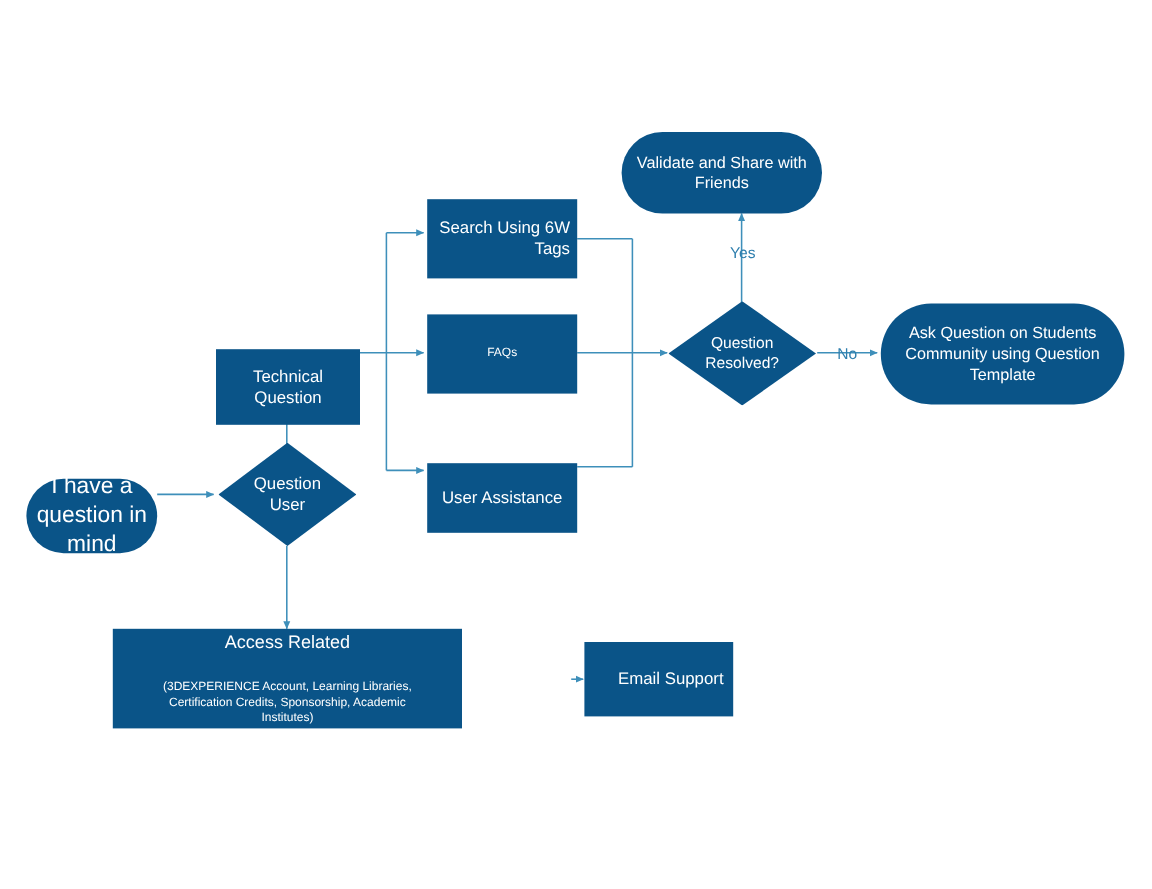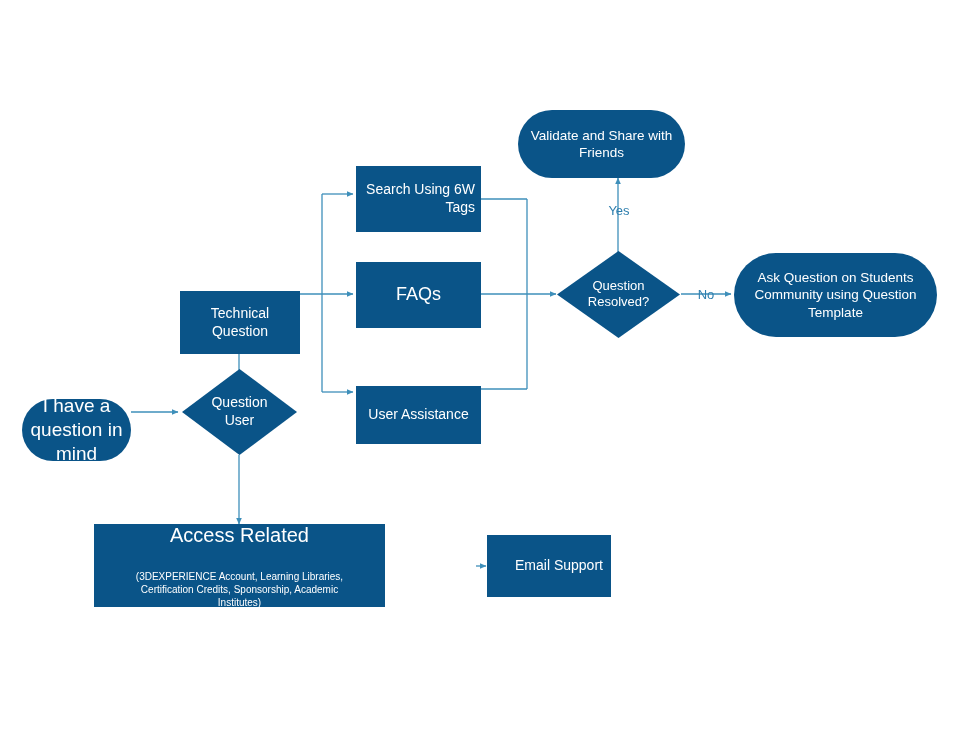--- a/index.html
+++ b/index.html
@@ -80,21 +80,21 @@
     white-space: nowrap;
     text-align: center;
   }
   .sub {
     display: block;
     font-size: 10px;
     line-height: 1.3;
   }
   .ttl {
     display: block;
-    font-size: 20px;
+    font-size: 15px;
     line-height: 1.35;
   }
 </style>
 </head>
 <body>
 
 <div id="canvas">
 
   <svg class="wires" viewBox="0 0 960 741" xmlns="http://www.w3.org/2000/svg">
     <defs>
@@ -143,21 +143,21 @@
   <div class="node rect" style="left:180px; top:263px; width:120px; height:63px; font-size:14px;margin-top:28px;">
     <span class="node-text">Technical
 Question</span>
   </div>
 
   <div class="node rect" style="left:356px; top:166px; width:125px; height:66px; font-size:14px;text-align:right;">
     <span class="node-text">Search Using 6W
 Tags</span>
   </div>
 
-  <div class="node rect" style="left:356px; top:262px; width:125px; height:66px; font-size:18px;">
+  <div class="node rect" style="left:356px; top:262px; width:125px; height:66px; font-size:10px;">
     <span class="node-text">FAQs</span>
   </div>
 
   <div class="node rect" style="left:356px; top:386px; width:125px; height:58px; font-size:14px;">
     <span class="node-text">User Assistance</span>
   </div>
 
   <div class="diamond" style="left:557px; top:251px; width:123px; height:87px;">
     <div class="dshape"></div>
     <div class="dlabel" style="font-size:13px;">Question

